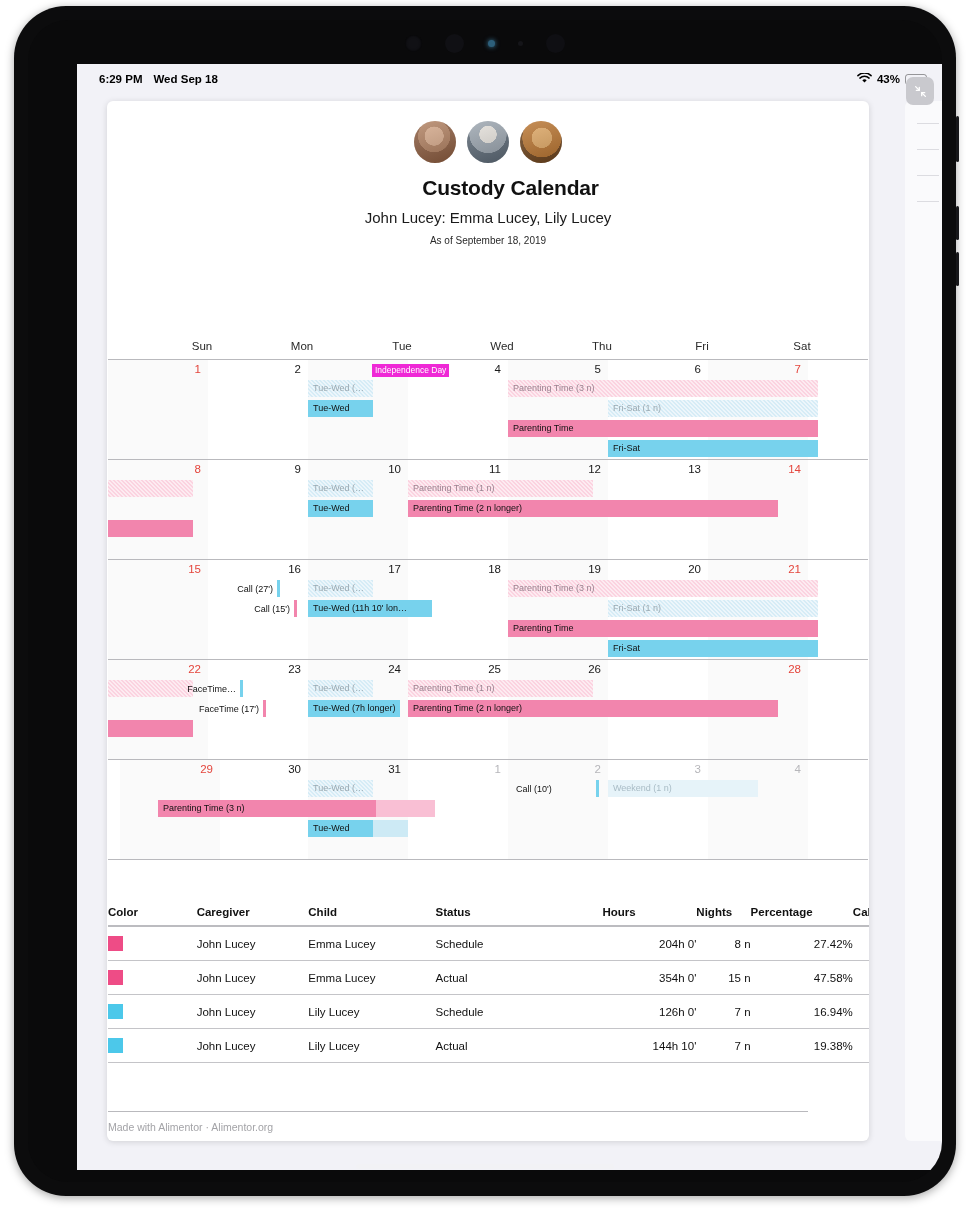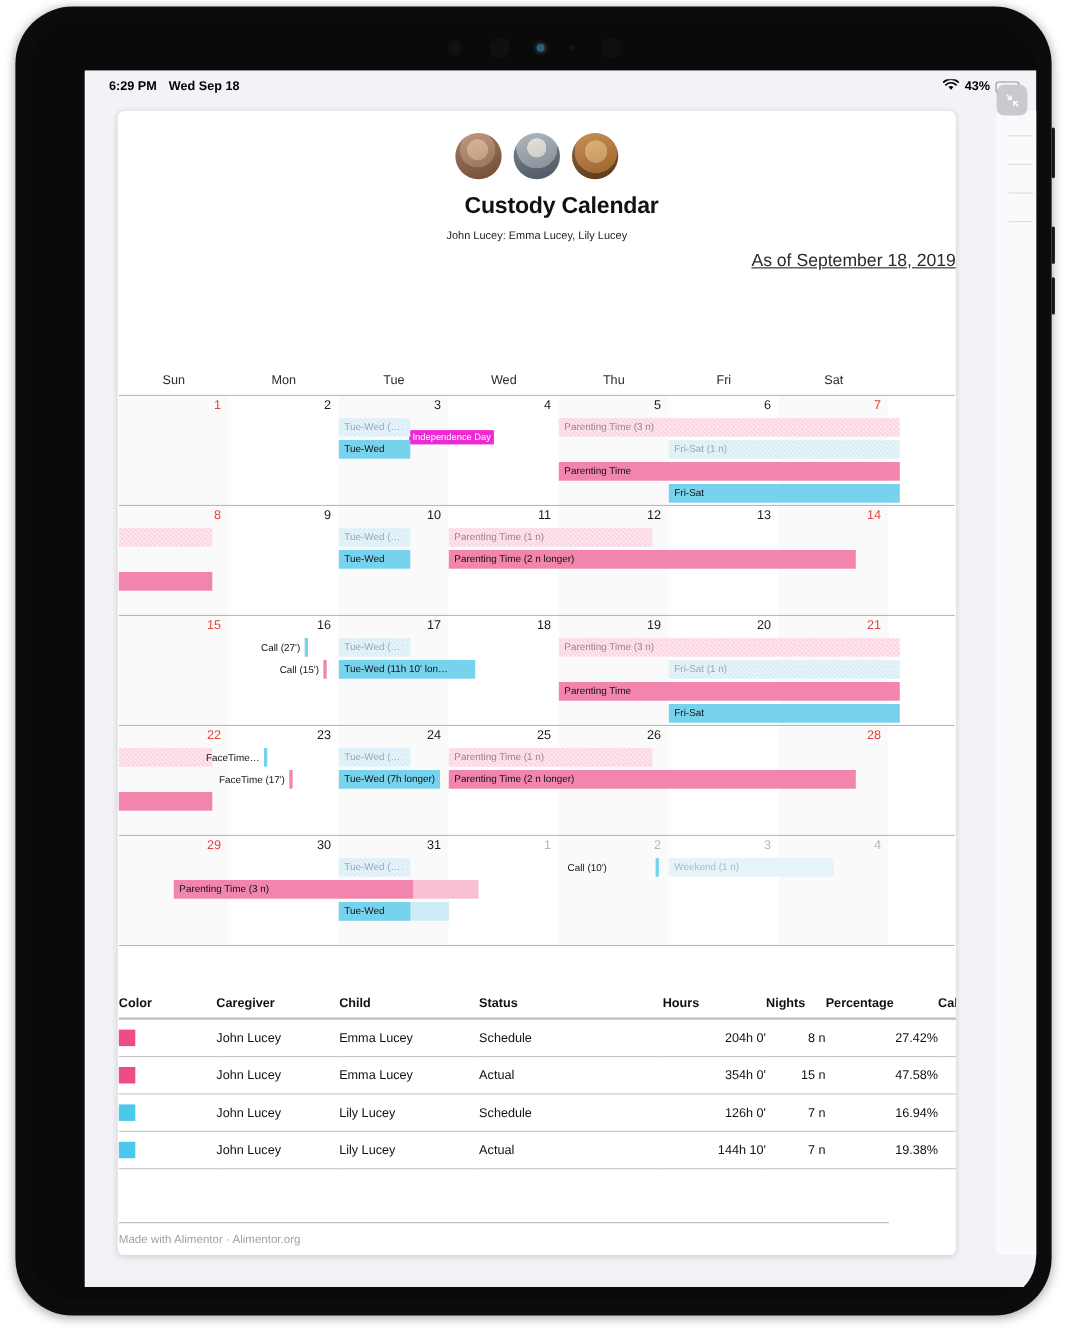--- a/index.html
+++ b/index.html
@@ -145,36 +145,35 @@
     font-size: 21px; font-weight: bold; color: #111;
     margin-top: 13px; letter-spacing: -.2px; margin-left: 45px;
   }
   #doc-daterange {
     text-align: center;
     font-size: 15.5px; font-weight: bold; color: #111;
     margin-top: 9px;
   }
   #doc-people {
     text-align: center;
-    font-size: 10px; color: #1a1a1a;
+    font-size: 15px; color: #1a1a1a;
     margin-top: 9px;
   }
   #doc-asof {
-    text-align: right;
-    font-size: 16px; color: #2a2a2a;
+    text-align: center;
+    font-size: 10px; color: #2a2a2a;
     margin-top: 9px;
-    text-decoration: underline;
   }
 
   
   #calendar { position: absolute; left: 1px; top: 239px; width: 760px; }
   #weekday-header {
     display: grid; grid-template-columns: repeat(7, 100px);
     margin-left: 0px;
-    font-size: 11.5px; color: #2a2a2a;
+    font-size: 11.5px; color: #2a2a2a; padding-left: 44px;
   }
   #weekday-header div { text-align: center; padding-bottom: 7px; }
 
   .week-row {
     position: relative;
     height: 100px;
     border-top: 1.2px solid #b9b9bd;
     overflow: hidden;
   }
   .daycell {
@@ -188,21 +187,20 @@
   .daycell.weekend .daynum { color: #e4453c; }
   .daycell.outside .daynum { color: #b6b6ba; }
 
   .holiday-badge {
     position: absolute;
     font-size: 8.5px; color: #fff;
     background: #ef28d6;
     padding: 1px 3px;
     white-space: nowrap;
     line-height: 11px;
-    margin-top: 27px;
   }
 
   
   .bar {
     position: absolute;
     height: 17px;
     font-size: 9px;
     line-height: 17px;
     padding-left: 5px;
     white-space: nowrap;
@@ -487,21 +485,21 @@
                 <div class="point-evt" style="left: 52px; width: 83px; top: 20px; justify-content: flex-end;">
                   <span class="plabel">FaceTime…</span>
                   <span class="ptick blue"></span>
                 </div>
                 <div class="point-evt" style="left: 75px; width: 83px; top: 40px; justify-content: flex-end;">
                   <span class="plabel">FaceTime (17')</span>
                   <span class="ptick pink"></span>
                 </div>
               </div>
               <div class="week-row">
-                <div class="daycell shaded weekend" style="left: 0px;">
+                <div class="daycell shaded weekend" style="left: 12px;">
                   <span class="daynum">29</span>
                 </div>
                 <div class="daycell" style="left: 100px;">
                   <span class="daynum">30</span>
                 </div>
                 <div class="daycell shaded" style="left: 200px;">
                   <span class="daynum">31</span>
                 </div>
                 <div class="daycell outside" style="left: 300px;">
                   <span class="daynum">1</span>

